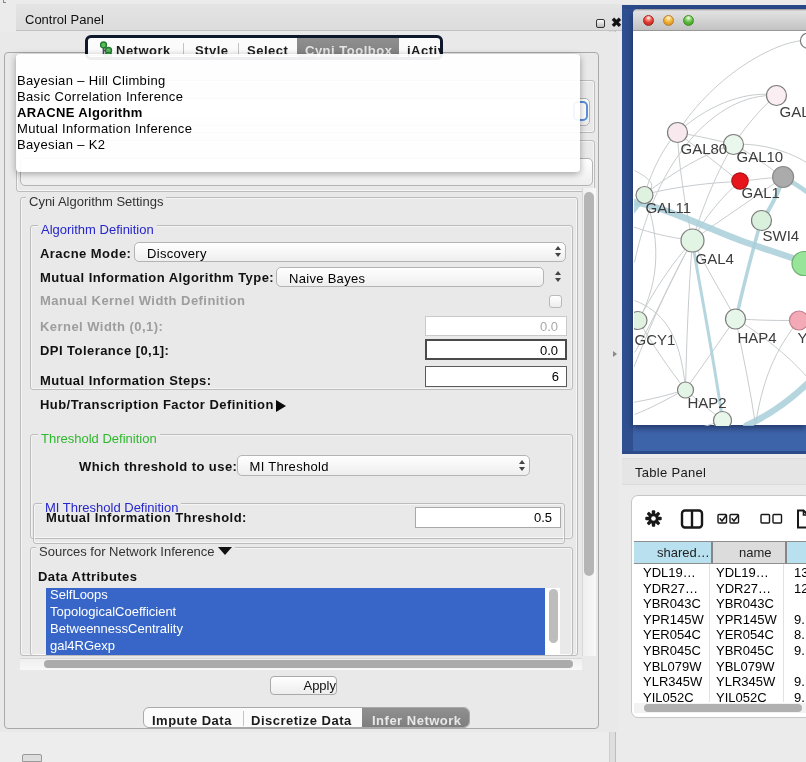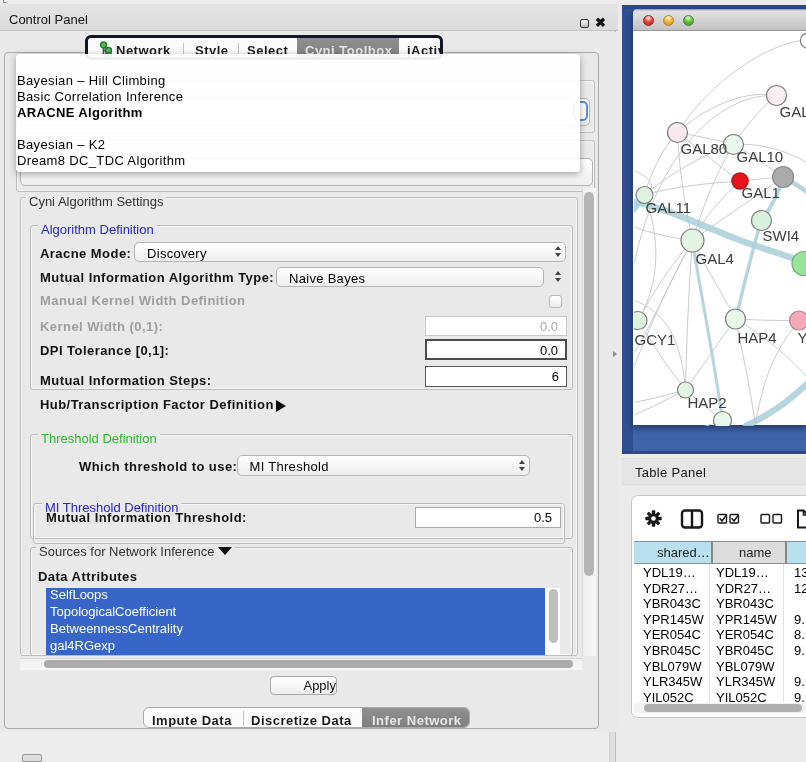--- a/index.html
+++ b/index.html
@@ -1,20 +1,20 @@
 <!DOCTYPE html>
 <html><head>
 <meta charset="utf-8">
 <style>
 * { margin:0; padding:0; box-sizing:border-box; }
 html,body { width:806px; height:762px; overflow:hidden; }
 body { font-family:"Liberation Sans", sans-serif; background:#ebebeb; position:relative; }
 .abs { position:absolute; }
 
-#cp-title { left:0; top:4px; width:618px; height:27px; background:linear-gradient(#e4e4e4,#dcdcdc); border-bottom:1px solid #c2c2c2;text-decoration:underline; }
+#cp-title { left:16px; top:4px; width:618px; height:27px; background:linear-gradient(#e4e4e4,#dcdcdc); border-bottom:1px solid #c2c2c2;text-decoration:underline; }
 #cp-title .t { position:absolute; left:9px; top:8px; font-size:13px; color:#111; }
 #btn-float { position:absolute; left:580px; top:15px; width:9px; height:9px; border:1.6px solid #333; border-radius:2px; background:linear-gradient(#fdfdfd,#bdbdbd); }
 #btn-close { position:absolute; left:595px; top:11px; width:14px; height:14px; font-size:13px; font-weight:bold; color:#111; }
 #cp-body { left:0; top:32px; width:618px; height:700px; background:#e9e9e9; }
 
 #tabpanel { left:4px; top:52px; width:595px; height:677px; border:1px solid #a9a9a9; border-radius:4px; background:#e9e9e9; }
 
 #tabcard { left:85px; top:35px; width:358px; height:25px; background:#fbfbfb; border:3px solid #0f172a; border-radius:6px; z-index:3; overflow:hidden; }
 .tabtxt { position:absolute; top:5px; font-size:13px; font-weight:bold; color:#1c1c1c; letter-spacing:0.5px; }
 .tabsep { position:absolute; top:5px; width:1px; height:15px; background:#c4c4c4; }
@@ -90,22 +90,22 @@
   <div id="tab-sel">
       <span>Cyni Toolbox</span>
     </div>
   <span class="tabtxt" style="left:319px;">jActiveMNodules</span>
 </div>
 
 <div class="abs" id="popup">
   <div class="it" style="top:19px;">Bayesian – Hill Climbing</div>
   <div class="it" style="top:35px;">Basic Correlation Inference</div>
   <div class="it" style="top:51px;font-weight:bold;">ARACNE Algorithm</div>
+  <div class="it" style="top:67px;">Mutual Information Inference</div>
   <div class="it" style="top:83px;">Bayesian – K2</div>
-  <div class="it" style="top:99px;">Dream8 DC_TDC Algorithm</div>
 </div>
 
 <div class="group" style="left:20px;top:197px;width:558px;height:459px;">
   <span class="gtitle" style="left:5px;color:#333;">Cyni Algorithm Settings</span>
 </div>
 
 <div class="group" style="left:30px;top:225px;width:543px;height:165px;">
   <span class="gtitle" style="left:7px;color:#2626cc;">Algorithm Definition</span>
 </div>
 <span class="lb" style="left:40px;top:246px;">Aracne Mode:</span>

